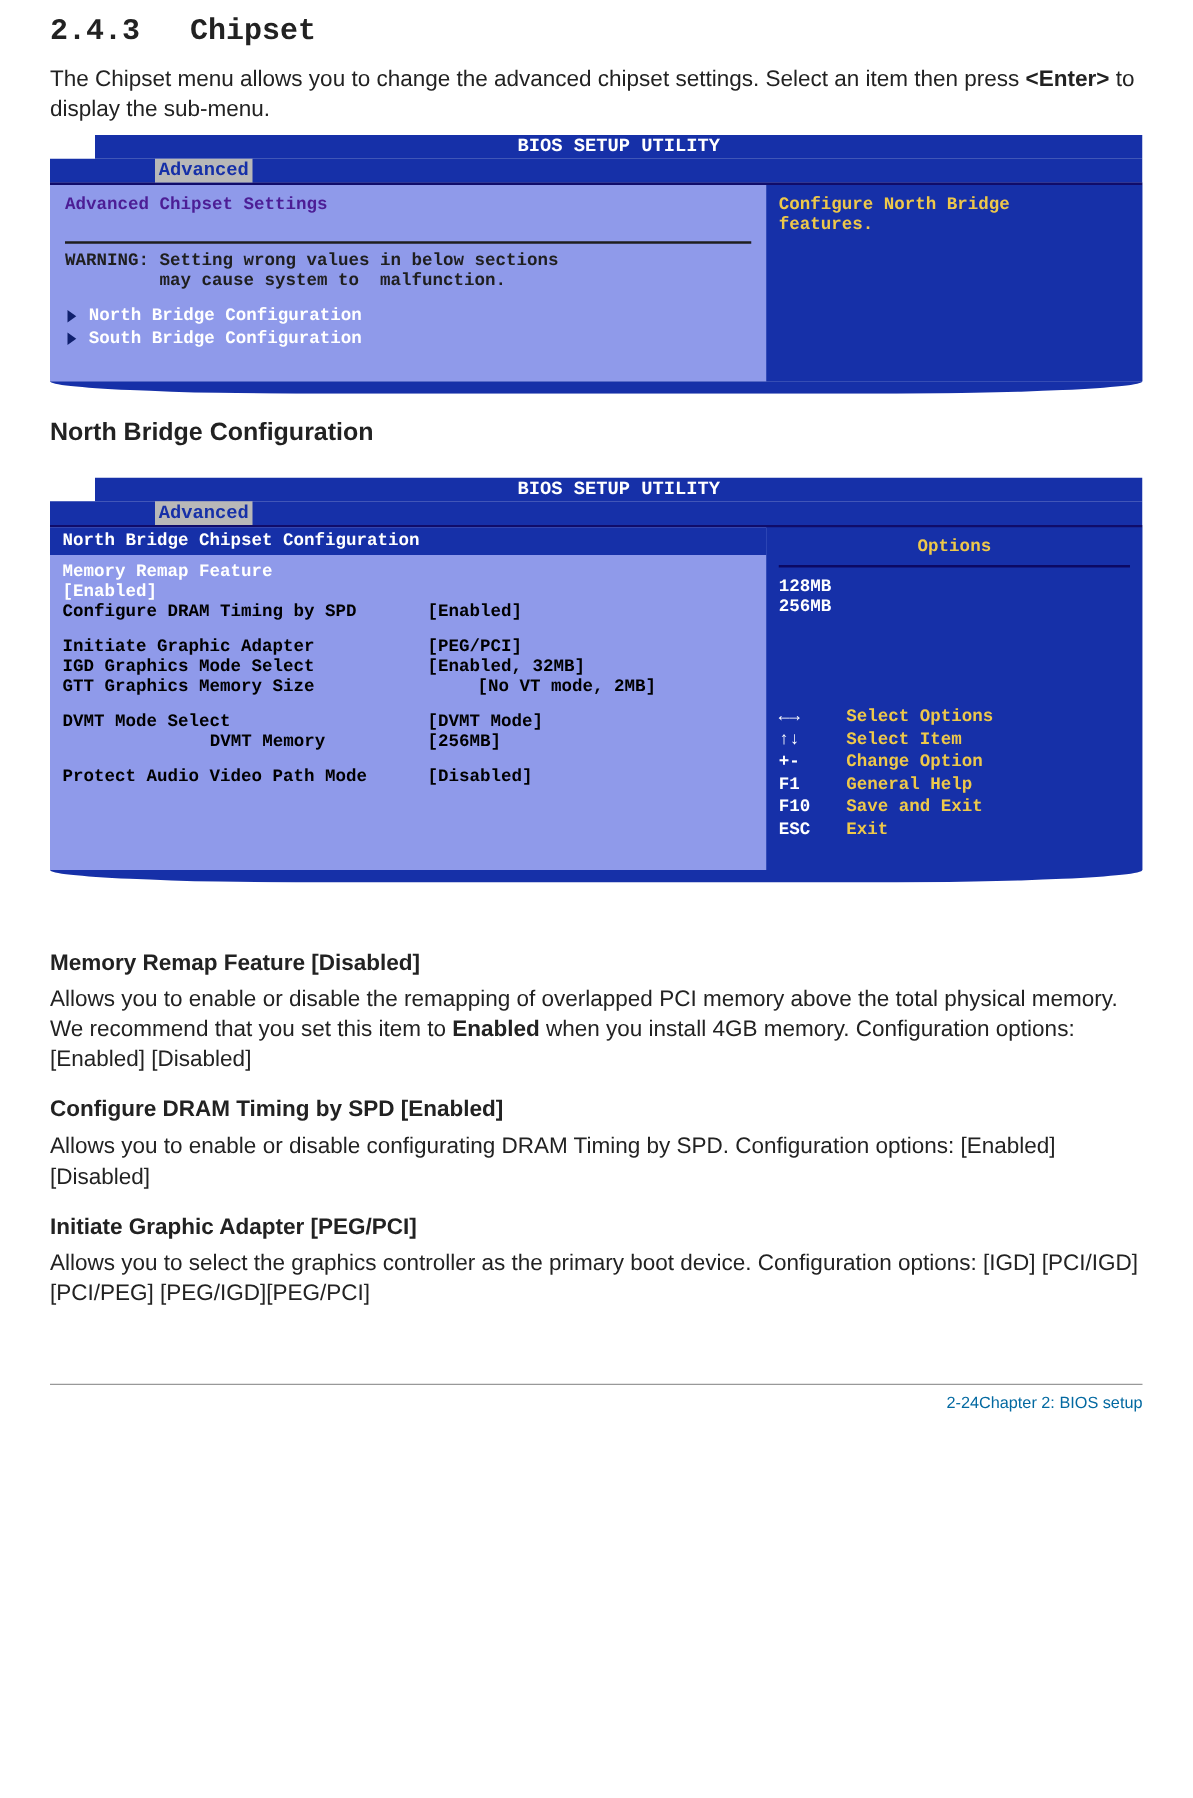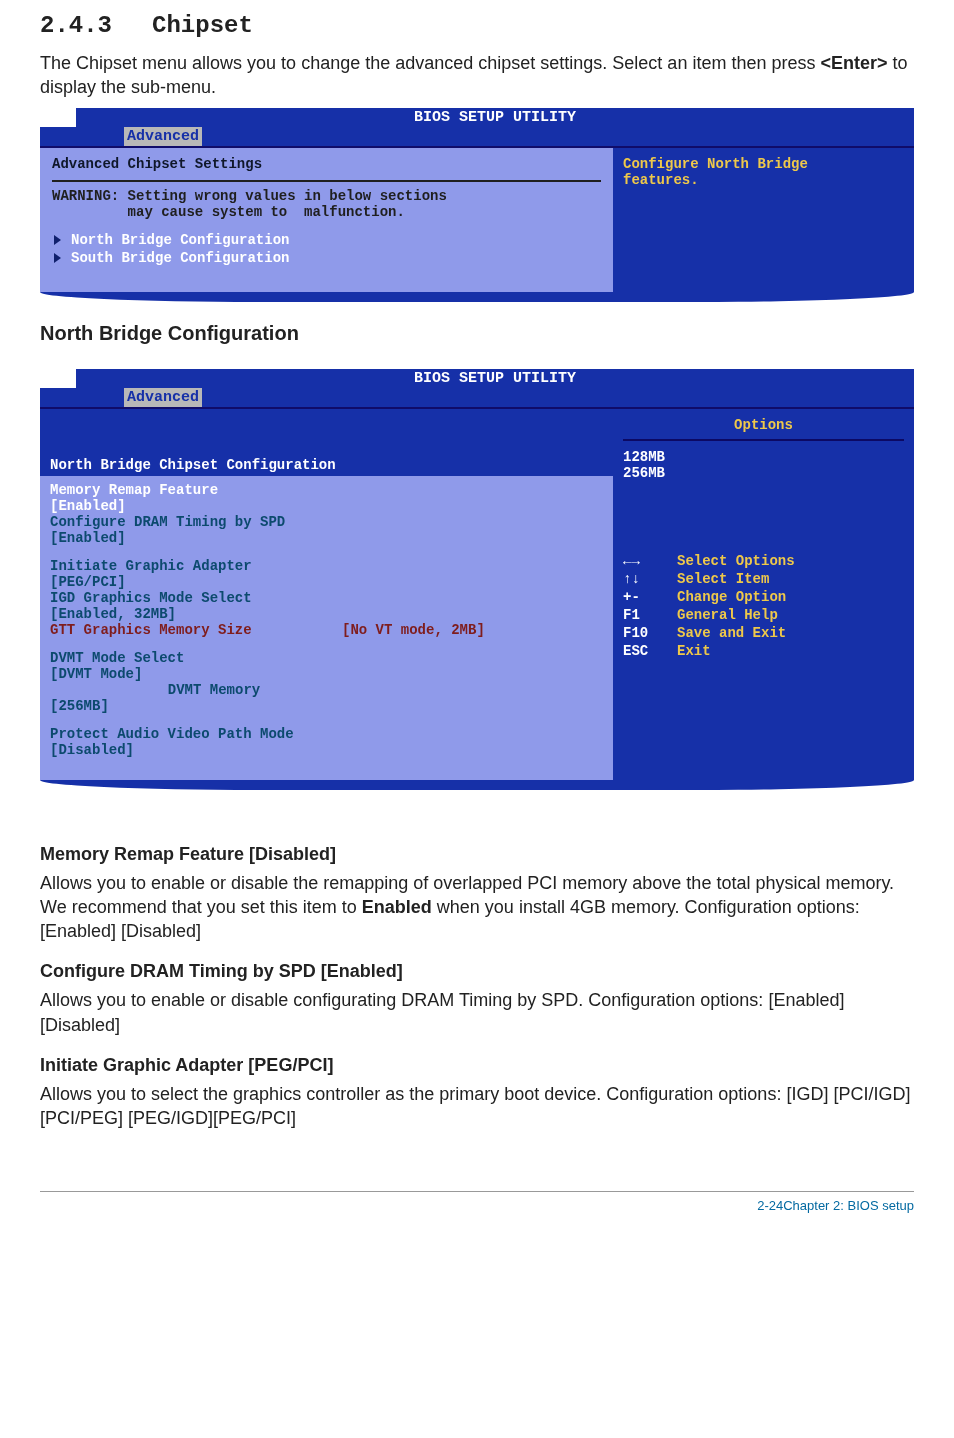--- a/index.html
+++ b/index.html
@@ -10,43 +10,43 @@
     h3 { font-size: 20px; font-weight: bold; margin-top: 20px; margin-bottom: 6px; }
     h4 { font-size: 18px; font-weight: bold; margin-top: 18px; margin-bottom: 6px; }
 
     .bios { border-radius: 0 0 10px 10px; overflow: hidden; margin-bottom: 14px; font-family: "Courier New", monospace; font-size: 14px; font-weight: bold; }
     .bios-title { background: #1630a8; color: #fff; text-align: center; padding: 1px 0; font-size: 15px; margin-left: 36px; }
     .bios-tabs { background: #1630a8; padding: 0 0 0 84px; }
     .bios-tab { display: inline-block; background: #b8b8b8; color: #1630a8; padding: 1px 3px; font-size: 15px; }
     .bios-body { display: flex; background: #1630a8; border-top: 2px solid #100c6a; }
     .bios-left { flex: 1; background: #8f9aea; padding: 8px 12px 26px 12px; position: relative; }
     .bios-right { width: 301px; background: #1630a8; padding: 8px 10px 24px 10px; color: #eec84a; }
-    .adv-title { color: #0f172a; margin-bottom: 8px; }
+    .adv-title { color: #4c1d95; margin-bottom: 21px; }
     .adv-hr { border: 0; border-top: 2px solid #1f1f1f; margin-bottom: 6px; }
     .adv-warn { color: #1f1f1f; white-space: pre; }
     .adv-item { color: #fff; display: flex; align-items: center; margin-top: 2px; }
     .arrow { width: 0; height: 0; border-top: 5px solid transparent; border-bottom: 5px solid transparent; border-left: 7px solid #10206d; margin-right: 10px; margin-left: 2px; }
     .bios-bottom { height: 10px; background: linear-gradient(#1630a8, #1630a8); border-radius: 0 0 45% 45% / 0 0 18px 18px; }
 
     .options-title { display: block; text-align: center; color: #eec84a; margin-bottom: 6px; }
     .options-sep { border: 0; border-top: 2px solid #0c0964; margin-bottom: 8px; }
     .opt-line { color: #fff; }
     .nav-row { display: flex; margin-top: 2px; }
     .nav-key { color: #fff; width: 54px; }
     .nav-lbl { color: #eec84a; }
 
-    .cfg-left { flex: 1; background: #8f9aea; padding: 6px 10px 22px 10px; position: relative; margin-top: 45px; }
+    .cfg-left { flex: 1; background: #8f9aea; padding: 6px 10px 22px 10px; position: relative; }
     .cfg-title-wrap { background:#1630a8; margin:-6px -10px 6px -10px; padding:3px 10px; }
     .cfg-row { display: flex; }
     .cfg-name { width: 292px; }
     .cfg-name.indent { padding-left: 36px; text-align: center; }
     .cfg-val { }
     .hl { color: #fff; flex-direction: column; }
-    .norm { color: #7f1d1d; }
-    .blue { color: #0c4a6e; flex-direction: column; }
+    .norm { color: #000000; gap: 40px; }
+    .blue { color: #000000; }
     .blk { height: 12px; }
     .footer-wrap { margin-top: 60px; color: #0369a1; font-size: 13px; display: flex; justify-content: flex-end; border-top: 1px solid #999; padding-top: 6px; }
   </style>
 </head>
 <body>
 
 <h2>
   <span class="secnum">2.4.3</span><span>Chipset</span>
 </h2>
 <p>

